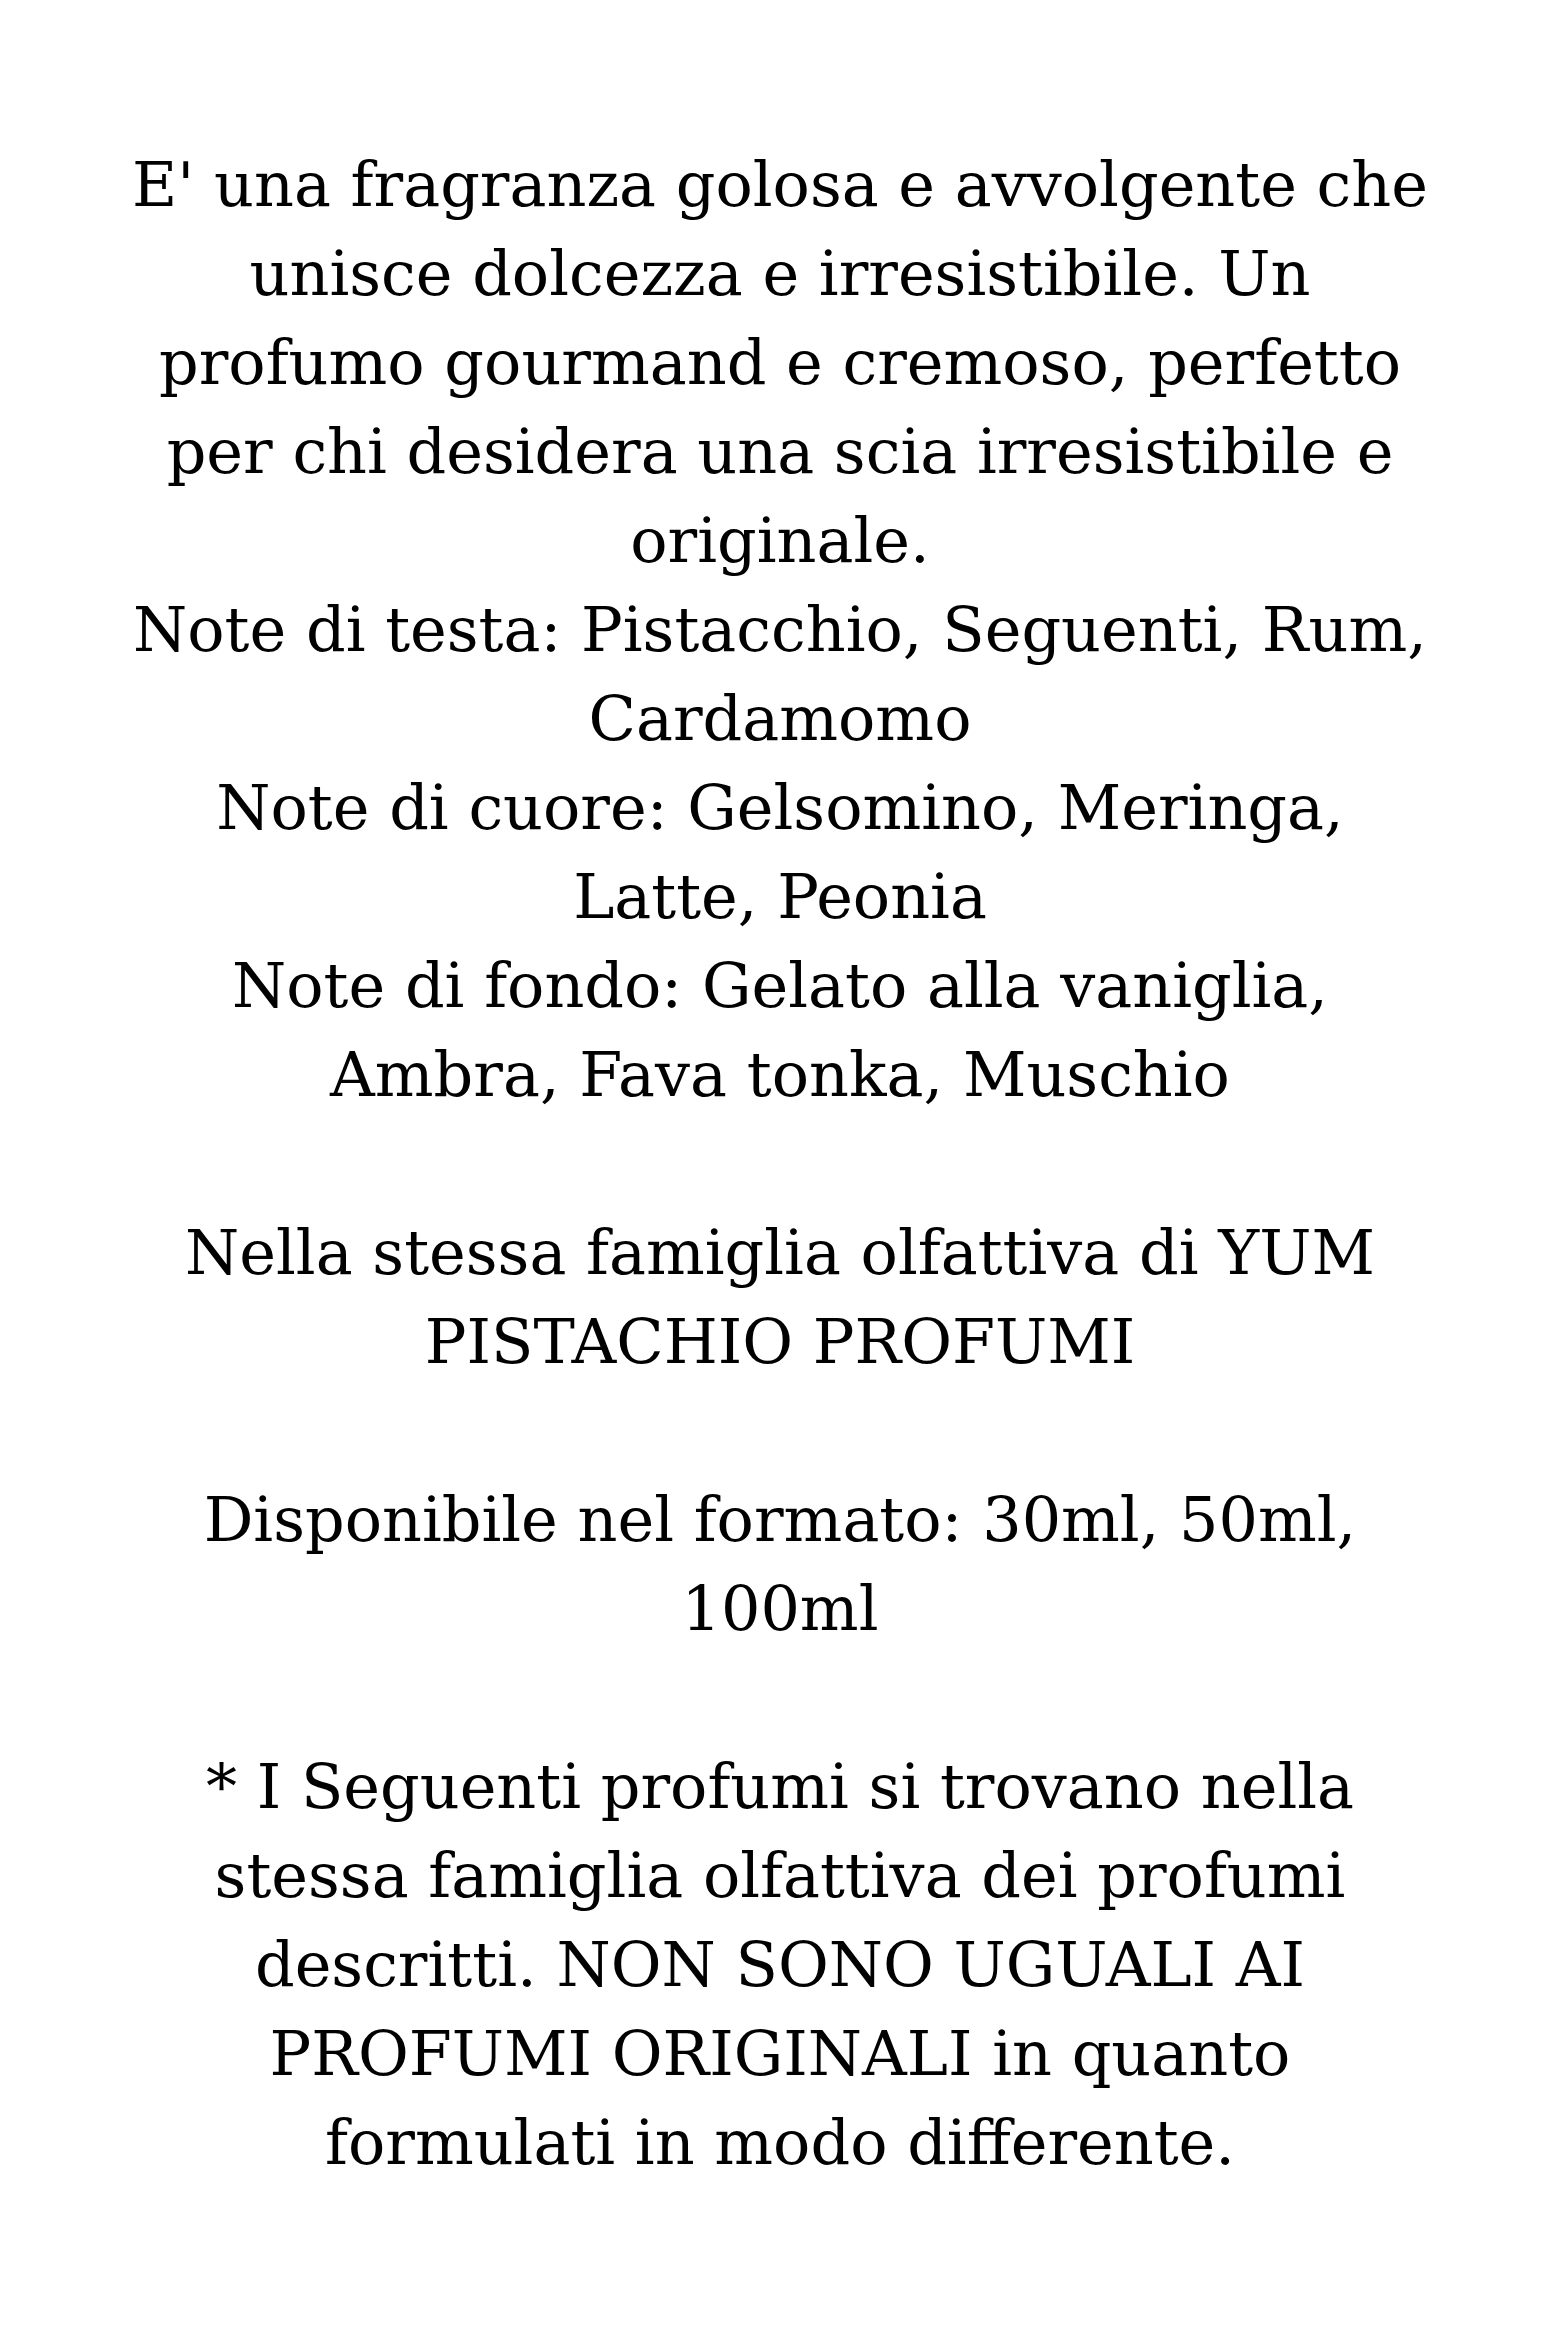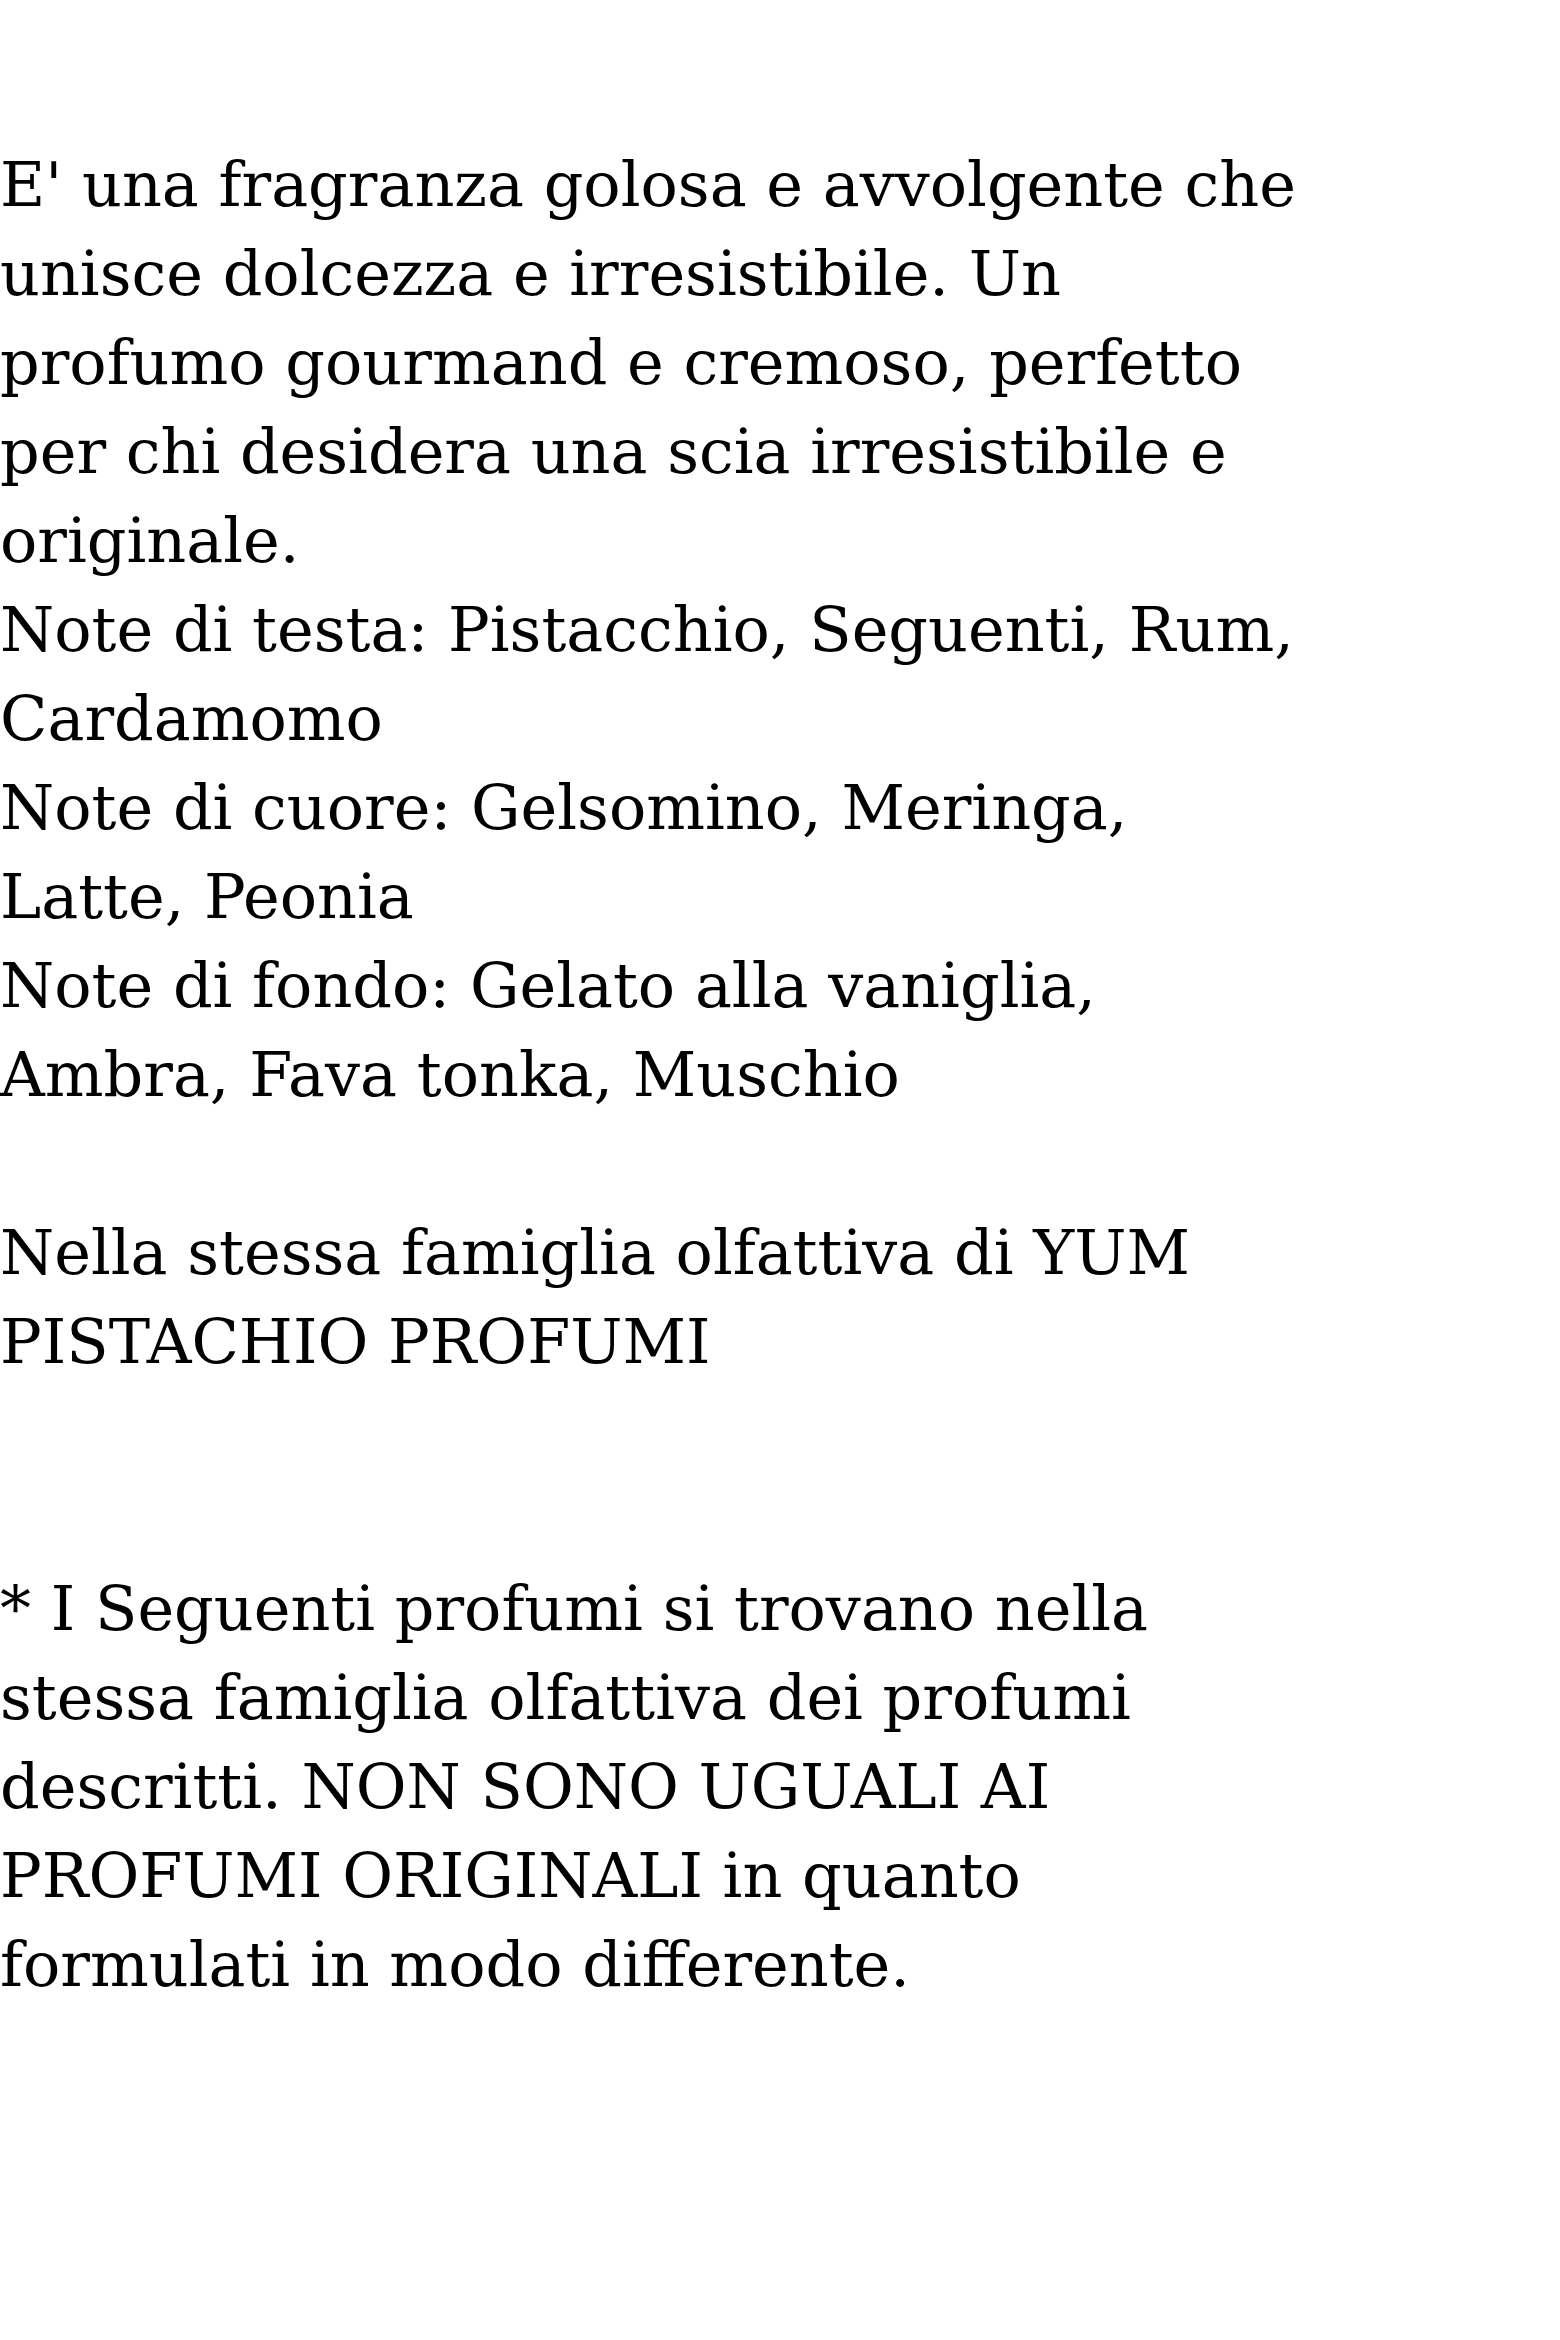--- a/index.html
+++ b/index.html
@@ -15,21 +15,21 @@
     .page {
       position: relative;
       width: 1560px;
       height: 2341px;
       background: #ffffff;
       box-sizing: border-box;
       padding-top: 140px;
     }
     .text-block {
       width: 1560px;
-      text-align: left;
+      text-align: center;
       font-family: "DejaVu Serif", serif;
       font-size: 62px;
       line-height: 89px;
       color: #000000;
     }
     .line {
       display: block;
       white-space: nowrap;
       height: 89px;
     }
@@ -69,20 +69,24 @@
 
     <span class="gap"></span>
 
     <div>
       <span class="line">Nella stessa famiglia olfattiva di YUM</span>
       <span class="line">PISTACHIO PROFUMI</span>
     </div>
 
     <span class="gap"></span>
 
+    <div>
+      <span class="line">Disponibile nel formato: 30ml, 50ml,</span>
+      <span class="line">100ml</span>
+    </div>
 
     <span class="gap"></span>
 
     <div>
       <span class="line">* I Seguenti profumi si trovano nella</span>
       <span class="line">stessa famiglia olfattiva dei profumi</span>
       <span class="line">descritti. NON SONO UGUALI AI</span>
       <span class="line">PROFUMI ORIGINALI in quanto</span>
       <span class="line">formulati in modo differente.</span>
     </div>

